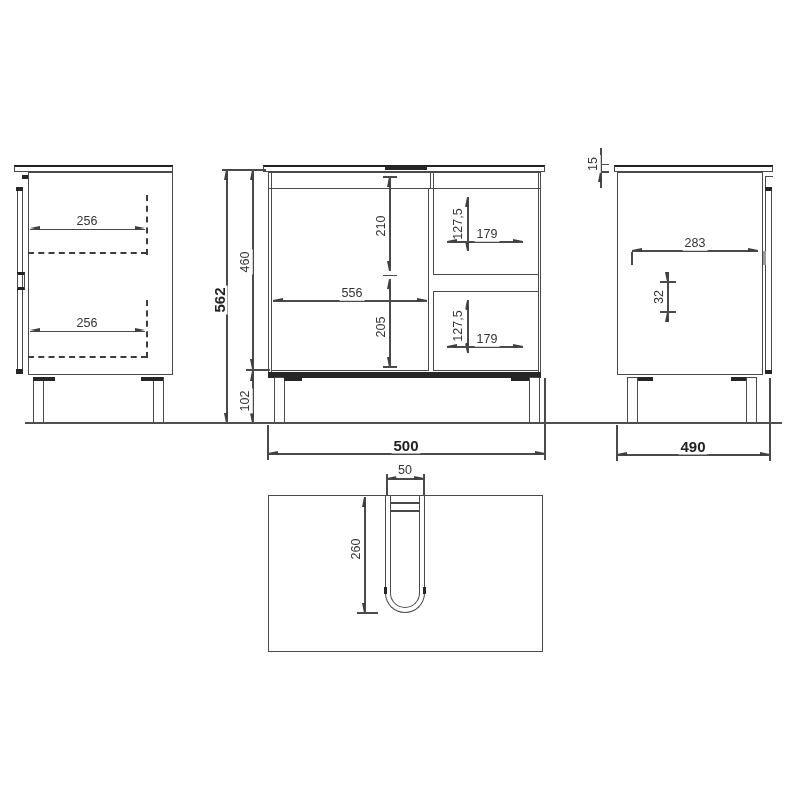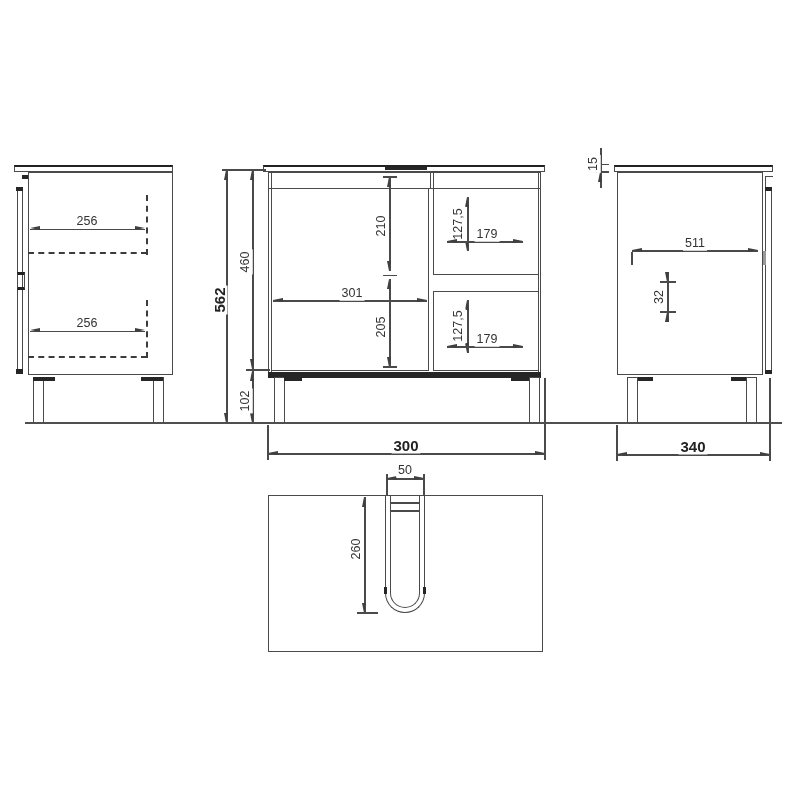--- a/index.html
+++ b/index.html
@@ -99,21 +99,21 @@
     <div class="h" style="left:383px;top:274.6px;width:14px"></div>
     <div class="v" style="left:389.4px;top:279px;height:88px"></div>
     <div class="arr aU" style="left:387.4px;top:279px"></div>
     <div class="arr aD" style="left:387.4px;top:357px"></div>
     <div class="h" style="left:383px;top:366.4px;width:14px"></div>
     <div class="lbl r" style="left:381px;top:327px">205</div>
 
     <div class="h" style="left:273px;top:300.4px;width:154px"></div>
     <div class="arr aL" style="left:273px;top:298.4px"></div>
     <div class="arr aR" style="left:417px;top:298.4px"></div>
-    <div class="lbl" style="left:352px;top:293px">301</div>
+    <div class="lbl" style="left:352px;top:293px">556</div>
 
     <div class="v" style="left:467.4px;top:197px;height:54px"></div>
     <div class="arr aU" style="left:465.4px;top:197px"></div>
     <div class="arr aD" style="left:465.4px;top:241px"></div>
     <div class="lbl r" style="left:458px;top:224px">127,5</div>
     <div class="h" style="left:447px;top:241.4px;width:76px"></div>
     <div class="arr aL" style="left:447px;top:239.4px"></div>
     <div class="arr aR" style="left:513px;top:239.4px"></div>
     <div class="lbl" style="left:487px;top:234px">179</div>
 
@@ -124,21 +124,21 @@
     <div class="h" style="left:447px;top:346.4px;width:76px"></div>
     <div class="arr aL" style="left:447px;top:344.4px"></div>
     <div class="arr aR" style="left:513px;top:344.4px"></div>
     <div class="lbl" style="left:487px;top:339px">179</div>
 
     <div class="v" style="left:267.4px;top:425px;height:35px"></div>
     <div class="v" style="left:544.4px;top:378px;height:82px"></div>
     <div class="h" style="left:268px;top:453.4px;width:277px"></div>
     <div class="arr aL" style="left:268px;top:451.4px"></div>
     <div class="arr aR" style="left:535px;top:451.4px"></div>
-    <div class="lbl b" style="left:406px;top:445px">300</div>
+    <div class="lbl b" style="left:406px;top:445px">500</div>
   </div>
 
   <div>
     <div class="ctop" style="left:614px;top:164.5px;width:159px;height:7.5px"></div>
     <div class="box" style="left:617px;top:172px;width:146px;height:203px"></div>
     <div class="h" style="left:764.5px;top:175.5px;width:8.5px"></div>
     <div class="v" style="left:764.5px;top:176px;height:12px"></div>
     <div class="v" style="left:765px;top:190px;height:184px"></div>
     <div class="v" style="left:771px;top:190px;height:184px"></div>
     <div class="dark" style="left:764.5px;top:187px;width:7.5px;height:4px"></div>
@@ -153,35 +153,35 @@
     <div class="h" style="left:593px;top:164px;width:16px"></div>
     <div class="h" style="left:593px;top:171.4px;width:16px"></div>
     <div class="arr aD" style="left:598.4px;top:154.5px"></div>
     <div class="arr aU" style="left:598.4px;top:172px"></div>
     <div class="lbl r" style="left:593px;top:164px">15</div>
 
     <div class="h" style="left:632px;top:250.4px;width:126px"></div>
     <div class="v" style="left:631.4px;top:252px;height:13px"></div>
     <div class="arr aL" style="left:632px;top:248.4px"></div>
     <div class="arr aR" style="left:748px;top:248.4px"></div>
-    <div class="lbl" style="left:695px;top:243px">511</div>
+    <div class="lbl" style="left:695px;top:243px">283</div>
 
     <div class="v" style="left:667.4px;top:272px;height:50px"></div>
     <div class="h" style="left:660px;top:281.4px;width:16px"></div>
     <div class="h" style="left:660px;top:311.4px;width:16px"></div>
     <div class="arr aD" style="left:665.4px;top:272px"></div>
     <div class="arr aU" style="left:665.4px;top:312px"></div>
     <div class="lbl r" style="left:659px;top:297px">32</div>
 
     <div class="v" style="left:616.4px;top:425px;height:36px"></div>
     <div class="v" style="left:769.4px;top:378px;height:83px"></div>
     <div class="h" style="left:617px;top:454.4px;width:153px"></div>
     <div class="arr aL" style="left:617px;top:452.4px"></div>
     <div class="arr aR" style="left:760px;top:452.4px"></div>
-    <div class="lbl b" style="left:693px;top:446px">340</div>
+    <div class="lbl b" style="left:693px;top:446px">490</div>
   </div>
 
   <div class="h" style="left:25px;top:422px;width:757px;height:2px;background:#4f4f4f"></div>
 
   <div>
     <div class="box" style="left:268px;top:495px;width:275px;height:157px"></div>
     <div class="uo" style="left:385px;top:495px;width:40px;height:118px"></div>
     <div class="ui" style="left:390px;top:495px;width:30px;height:113px"></div>
     <div class="h" style="left:390px;top:502.4px;width:30px"></div>
     <div class="h" style="left:390px;top:510.4px;width:30px"></div>

